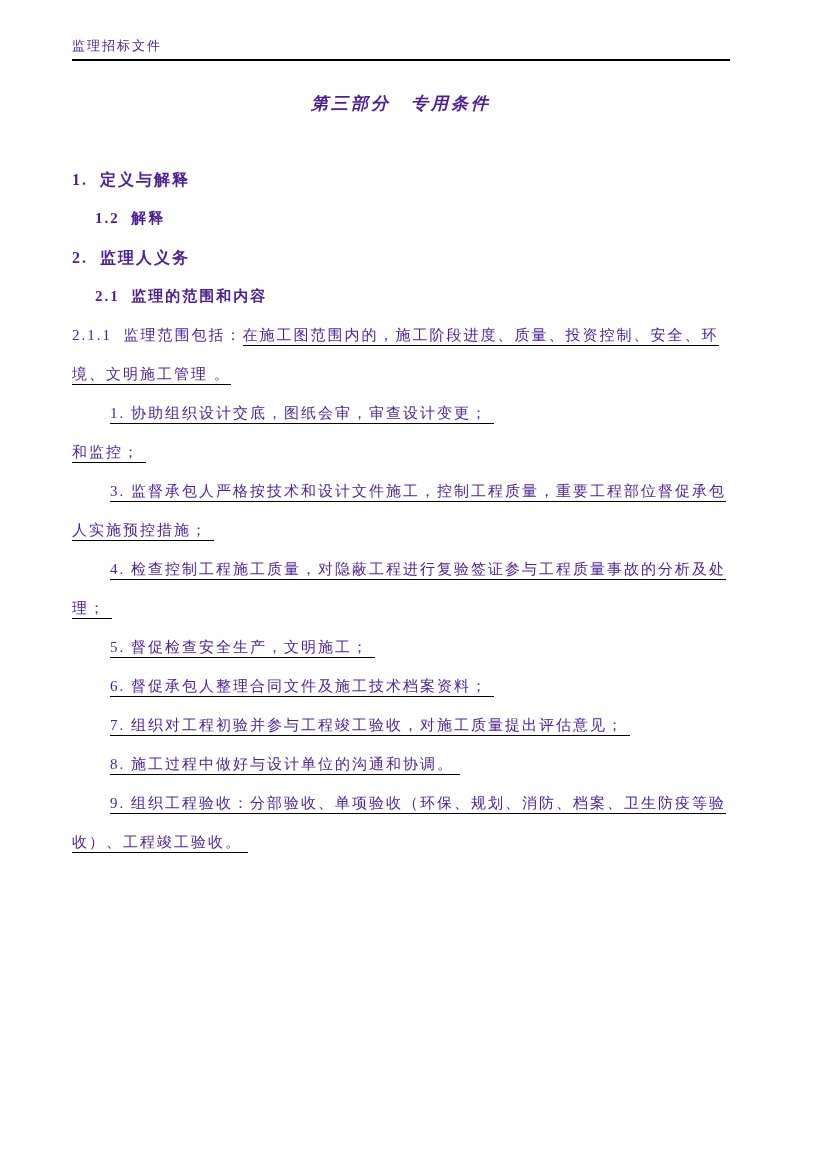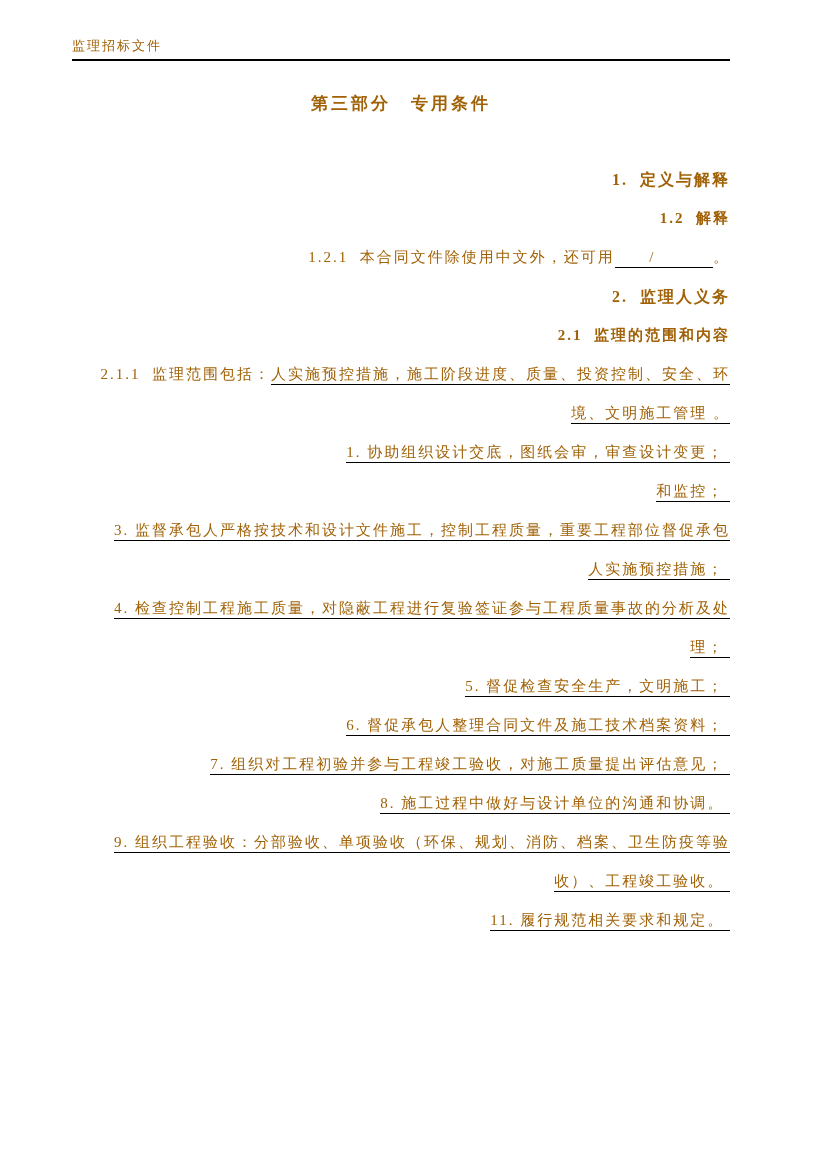--- a/index.html
+++ b/index.html
@@ -1,50 +1,50 @@
 <!DOCTYPE html>
 <html><head>
 <meta charset="utf-8">
 <style>
   html,body { margin:0; padding:0; background:#ffffff; }
   .page {
     position:relative;
     width:827px; height:1169px;
     background:#ffffff;
-    color:#a16207;
+    color:#4c1d95;
     font-family:"Liberation Serif","DejaVu Serif",serif;
     overflow:hidden;
     box-sizing:border-box;
   }
   .header {
     margin:38px 97px 0 72px;
     font-size:13px;
     line-height:16px;
     letter-spacing:2px;
     border-bottom:2px solid #000;
     padding-bottom:5px;
   }
   .doc-title {
     margin:31px 97px 0 72px;
     text-align:center;
     font-size:17px;
     font-weight:bold;
     letter-spacing:3px;
     line-height:24px;
+    font-style:italic;
   }
   .body {
     margin:44px 97px 0 72px;
     font-size:15px;
     letter-spacing:2px;
   }
   .ln {
     height:39px;
     line-height:39px;
     white-space:nowrap;
-    text-align:right;
   }
   .i1 { padding-left:23px;font-weight:bold; }
   .i2 { padding-left:38px; }
   .hd { font-weight:bold; font-size:16px; }
   .u  { border-bottom:1.5px solid #000; padding-bottom:2px; }
 </style>
 </head>
 <body>
 
 <div class="page">
@@ -54,28 +54,27 @@
   </div>
 
   <div class="doc-title">第三部分　专用条件</div>
 
   <div class="body">
 
     <div class="ln hd"><span>1.&nbsp;&nbsp;定义与解释</span></div>
 
     <div class="ln i1"><span>1.2&nbsp;&nbsp;解释</span></div>
 
-    <div class="ln i2"><span>1.2.1&nbsp;&nbsp;本合同文件除使用中文外，还可用</span><span class="u">&nbsp;&nbsp;&nbsp;&nbsp;&nbsp;&nbsp;/&nbsp;&nbsp;&nbsp;&nbsp;&nbsp;&nbsp;&nbsp;&nbsp;&nbsp;&nbsp;</span><span>。</span></div>
 
 
     <div class="ln hd"><span>2.&nbsp;&nbsp;监理人义务</span></div>
 
     <div class="ln i1"><span>2.1&nbsp;&nbsp;监理的范围和内容</span></div>
 
-    <div class="ln"><span>2.1.1&nbsp;&nbsp;监理范围包括：</span><span class="u">人实施预控措施，施工阶段进度、质量、投资控制、安全、环</span></div>
+    <div class="ln"><span>2.1.1&nbsp;&nbsp;监理范围包括：</span><span class="u">在施工图范围内的，施工阶段进度、质量、投资控制、安全、环</span></div>
 
     <div class="ln"><span class="u">境、文明施工管理&nbsp;。</span></div>
 
 
     <div class="ln i2"><span class="u">1.&nbsp;协助组织设计交底，图纸会审，审查设计变更；&nbsp;</span></div>
 
 
     <div class="ln"><span class="u">和监控；&nbsp;</span></div>
 
     <div class="ln i2"><span class="u">3.&nbsp;监督承包人严格按技术和设计文件施工，控制工程质量，重要工程部位督促承包</span></div>
@@ -92,16 +91,15 @@
 
     <div class="ln i2"><span class="u">7.&nbsp;组织对工程初验并参与工程竣工验收，对施工质量提出评估意见；&nbsp;</span></div>
 
     <div class="ln i2"><span class="u">8.&nbsp;施工过程中做好与设计单位的沟通和协调。&nbsp;</span></div>
 
     <div class="ln i2"><span class="u">9.&nbsp;组织工程验收：分部验收、单项验收（环保、规划、消防、档案、卫生防疫等验</span></div>
 
     <div class="ln"><span class="u">收）、工程竣工验收。&nbsp;</span></div>
 
 
-    <div class="ln i2"><span class="u">11.&nbsp;履行规范相关要求和规定。&nbsp;</span></div>
 
   </div>
 </div>
 
 </body></html>

